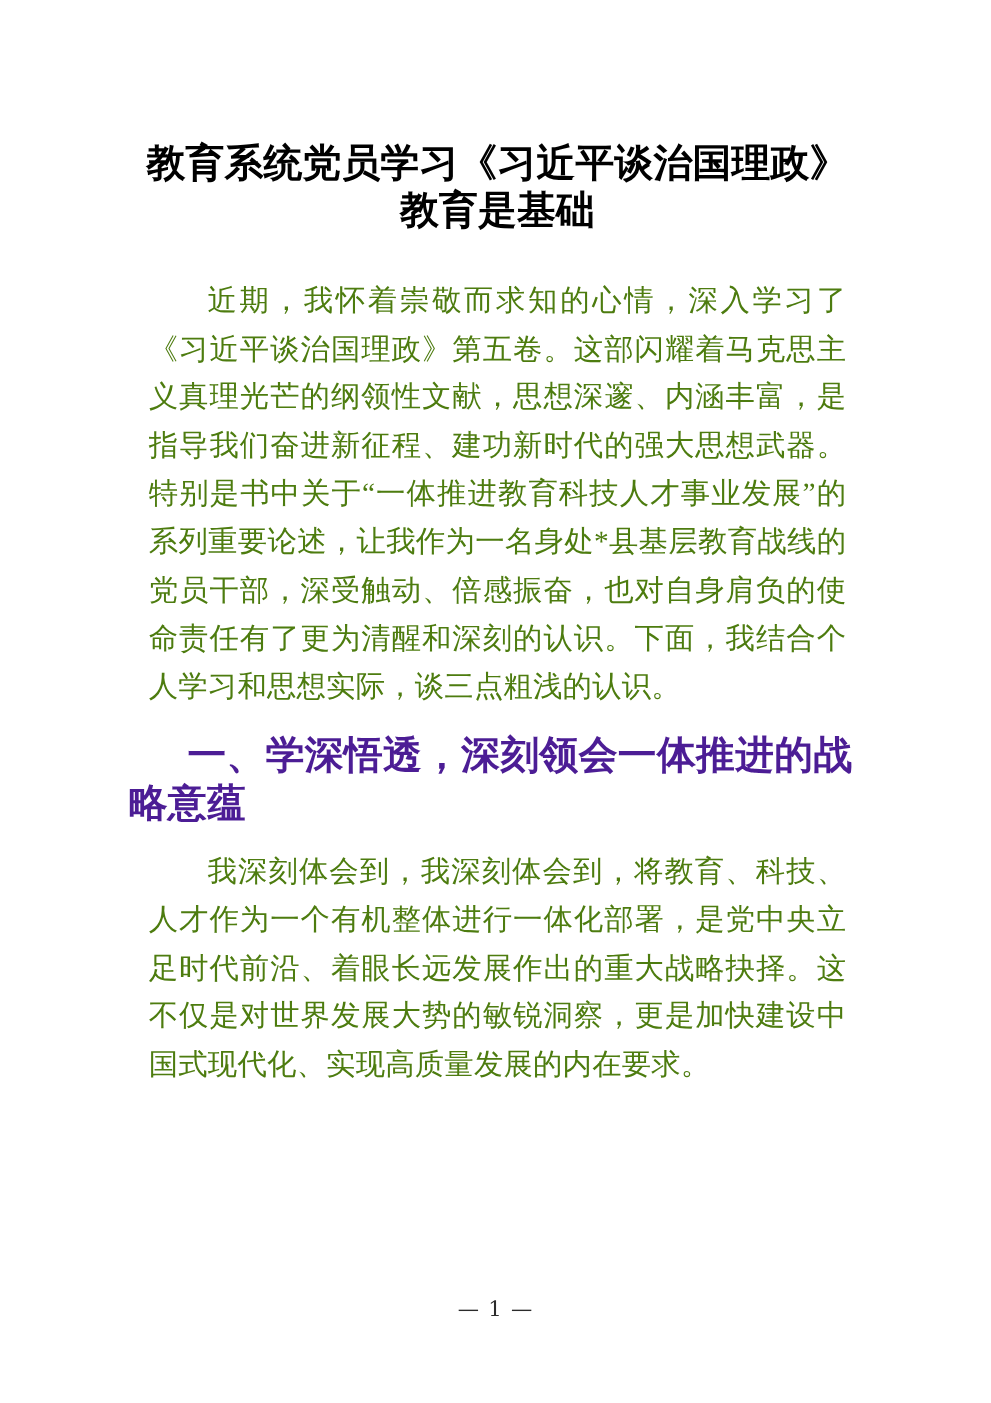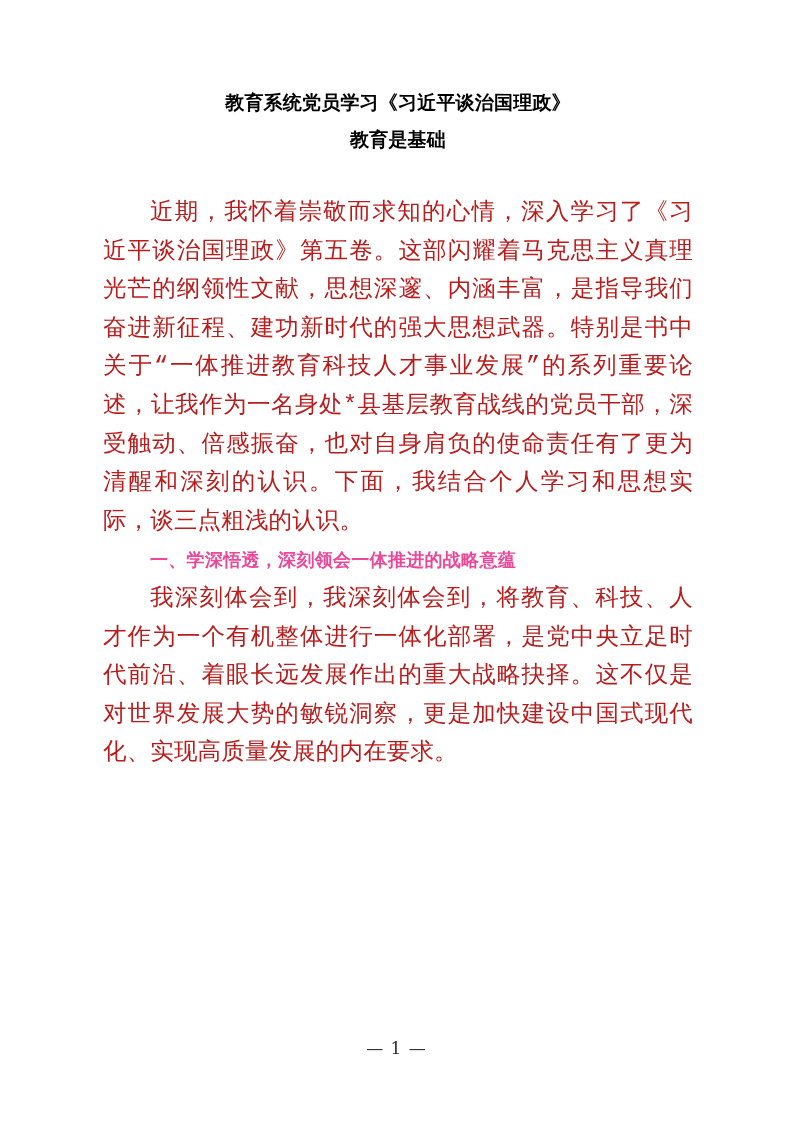--- a/index.html
+++ b/index.html
@@ -20,51 +20,51 @@
   .content {
     position: absolute;
     left: 103px;
     top: 0;
     width: 590px;
   }
 
   .doc-title {
     font-family: Liberation Sans, sans-serif;
     font-weight: bold;
-    font-size: 19px;
+    font-size: 31px;
     line-height: 37px;
     text-align: center;
     color: #000000;
     margin: 0;
-    padding-top: 84px;
+    padding-top: 112px;
     letter-spacing: 0.2px;
   }
 
   .body-block {
     margin-top: 36px;
   }
 
   p.para {
-    font-family: Liberation Mono, monospace;
+    font-family: Liberation Serif, serif;
     font-size: 23.5px;
     line-height: 38.6px;
-    color: #b91c1c;
-    margin: 0;
+    color: #4d7c0f;
+    margin: 16px;
     text-align: justify;
     text-justify: inter-ideograph;
     text-indent: 47px;
     letter-spacing: 0.15px;
   }
 
   p.heading {
     font-family: "DejaVu Serif", "Liberation Serif", serif;
     font-weight: bold;
-    font-size: 18px;
+    font-size: 31px;
     line-height: 38.6px;
-    color: #ec4899;
+    color: #4c1d95;
     margin: 0;
     text-indent: 47px;
     letter-spacing: 0.3px;
   }
 
   .page-footer {
     position: absolute;
     left: 0;
     top: 1038px;
     width: 793px;

